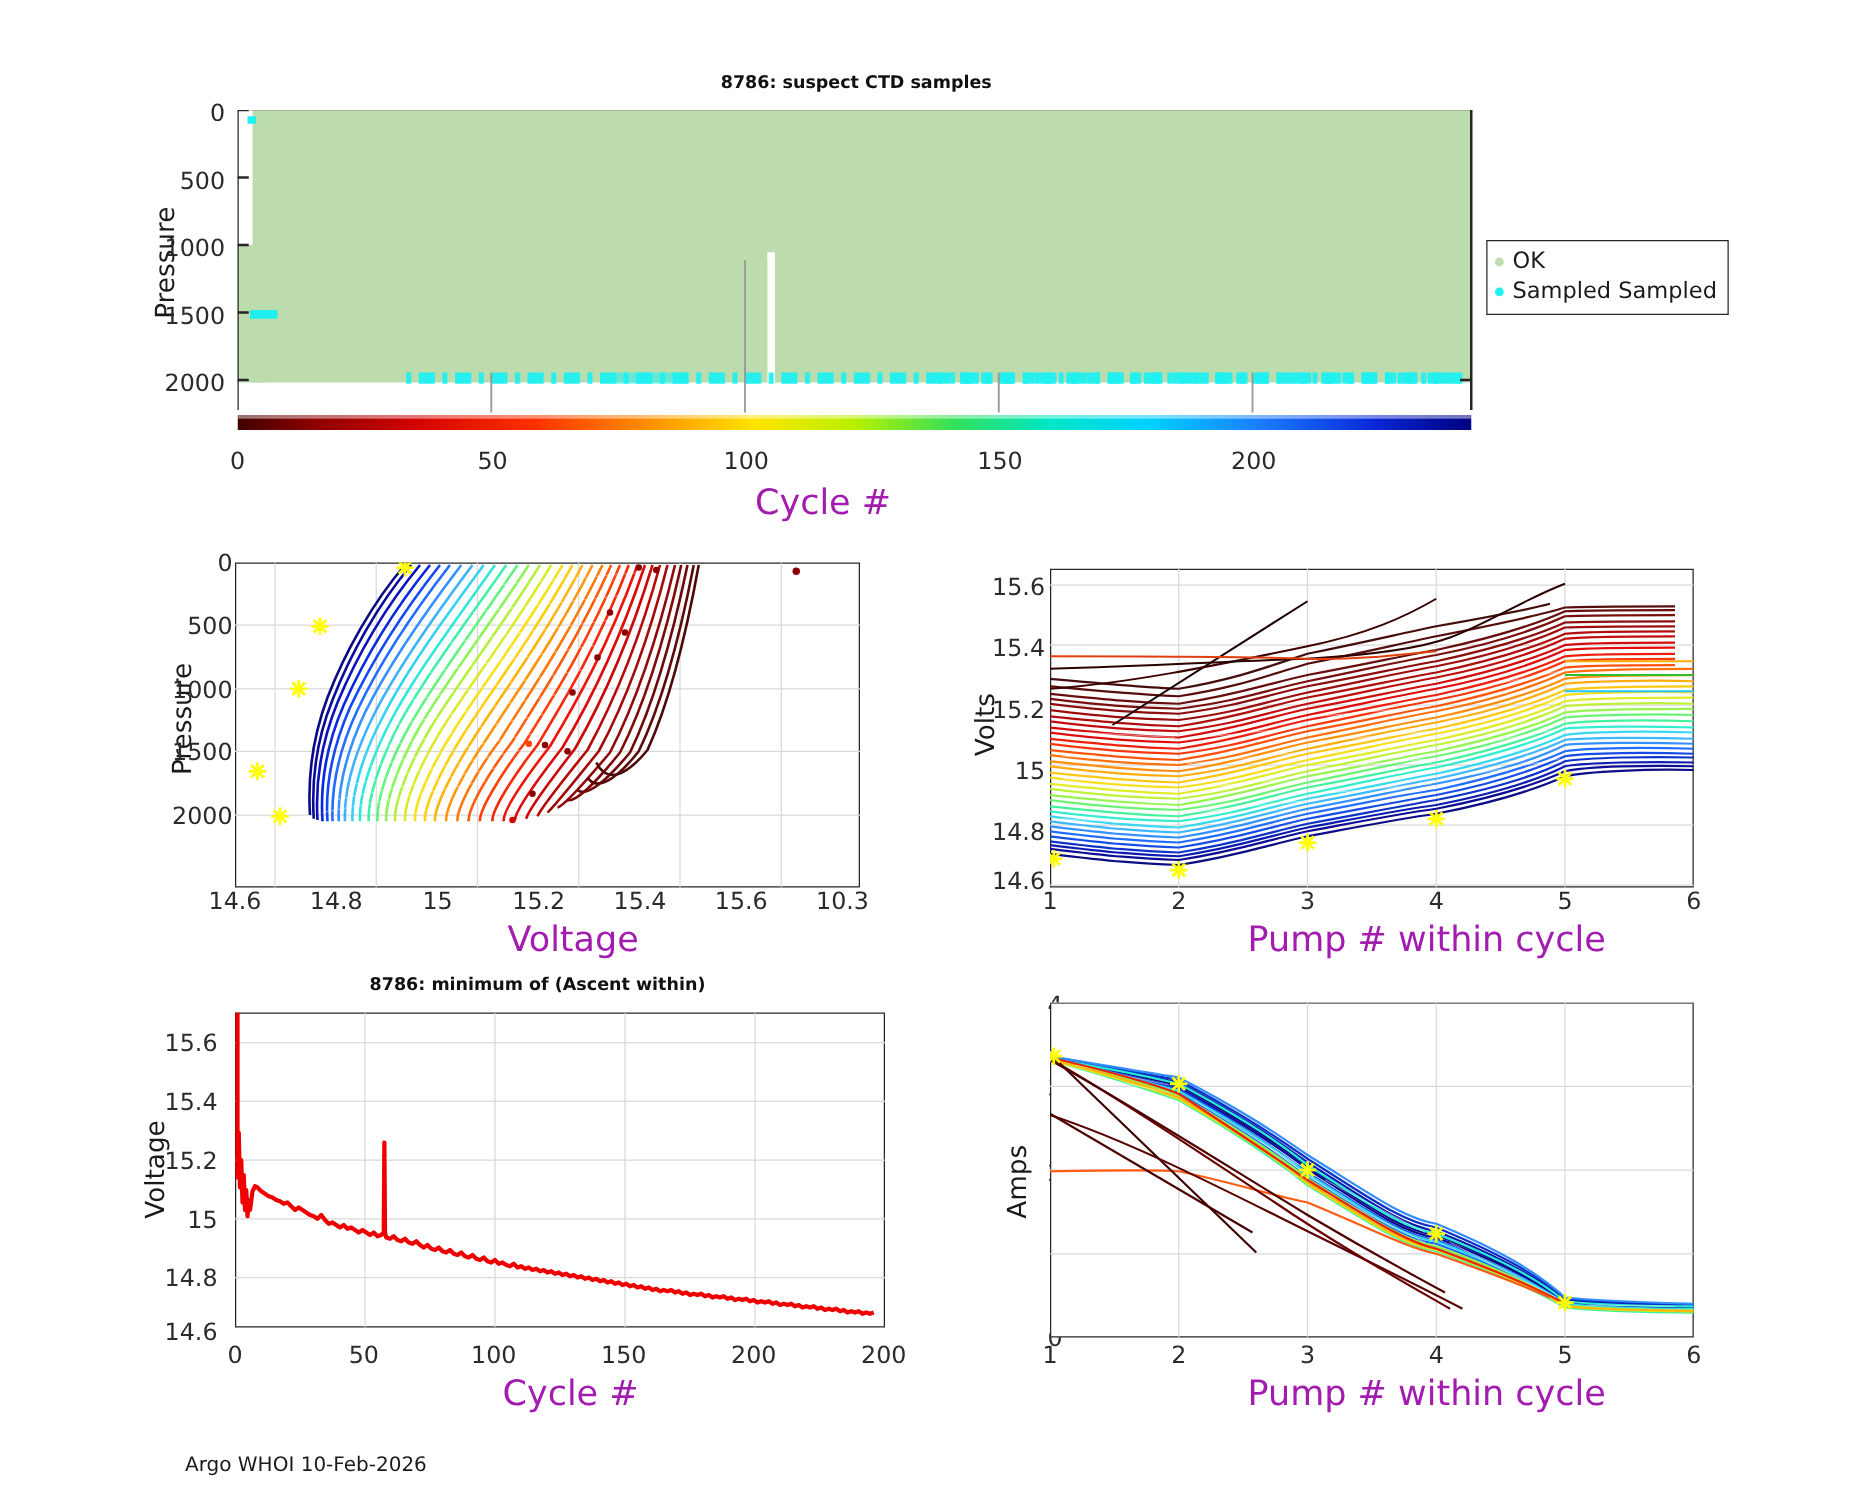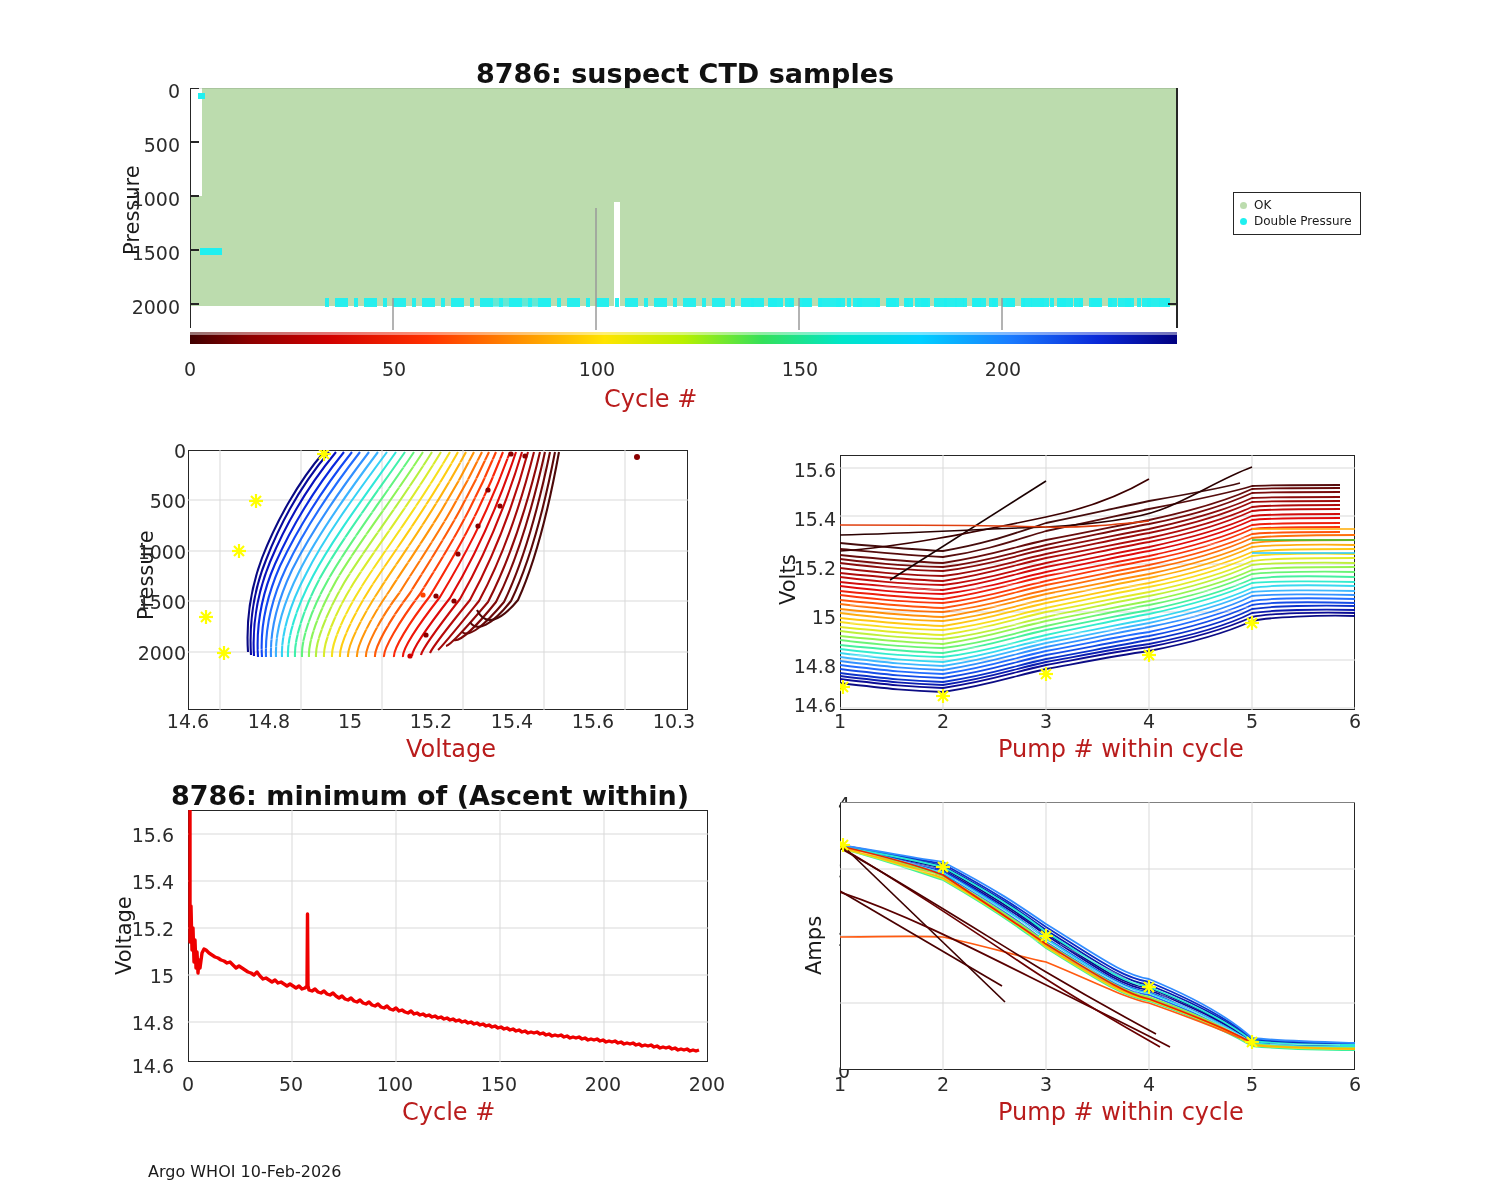--- a/index.html
+++ b/index.html
@@ -1,29 +1,29 @@
 <!DOCTYPE html>
 <html><head>
 <meta charset="utf-8">
 <style>
   html,body{margin:0;padding:0;background:#ffffff;}
   body{width:1500px;height:1200px;position:relative;
        font-family:"DejaVu Sans","Liberation Sans",sans-serif;color:#1a1a1a;}
   .fig{position:absolute;left:0;top:0;width:1500px;height:1200px;}
   .panel{position:absolute;}
-  .ptitle{position:absolute;font-weight:bold;font-size:27px;color:#111;
+  .ptitle{position:absolute;font-weight:bold;font-size:14px;color:#111;
           text-align:center;white-space:nowrap;}
-  .axlabel{position:absolute;font-size:24px;color:#b91c1c;white-space:nowrap;}
+  .axlabel{position:absolute;font-size:28px;color:#a21caf;white-space:nowrap;}
   .ylabel{position:absolute;font-size:21px;color:#1a1a1a;white-space:nowrap;
           transform-origin:0 0;transform:rotate(-90deg);}
   .tick{position:absolute;font-size:19px;color:#2b2b2b;white-space:nowrap;}
   .tick.r{text-align:right;}
   .tick.c{text-align:center;}
   .legendbox{position:absolute;border:1px solid #262626;background:#fff;
-             padding:4px 8px 5px 6px;font-size:12px;line-height:1.35;margin-left:44px;}
+             padding:4px 8px 5px 6px;font-size:18px;line-height:1.35;}
   .legrow{display:flex;align-items:center;gap:7px;white-space:nowrap;}
   .legdot{width:7px;height:7px;border-radius:50%;display:inline-block;flex:0 0 auto;}
   .footer{position:absolute;font-size:16px;color:#1a1a1a;}
   svg{display:block;}
 </style>
 </head>
 <body>
 
 <div class="fig">
 
@@ -121,21 +121,21 @@
       </g>
     </svg>
 
     <div class="legendbox" style="left:1189px;top:192px;">
       <div class="legrow">
         <span class="legdot" style="background:#bcdcae;"></span>
         <span>OK</span>
       </div>
       <div class="legrow">
         <span class="legdot" style="background:#1ff0f0;"></span>
-        <span>Double Pressure</span>
+        <span>Sampled Sampled</span>
       </div>
     </div>
   </div>
 
   <div class="panel" style="left:0;top:0;width:740px;height:780px;">
 
 
     <div class="ylabel" style="left:134px;top:620px;">Pressure</div>
 
     <div class="axlabel" style="left:406px;top:735px;">Voltage</div>

